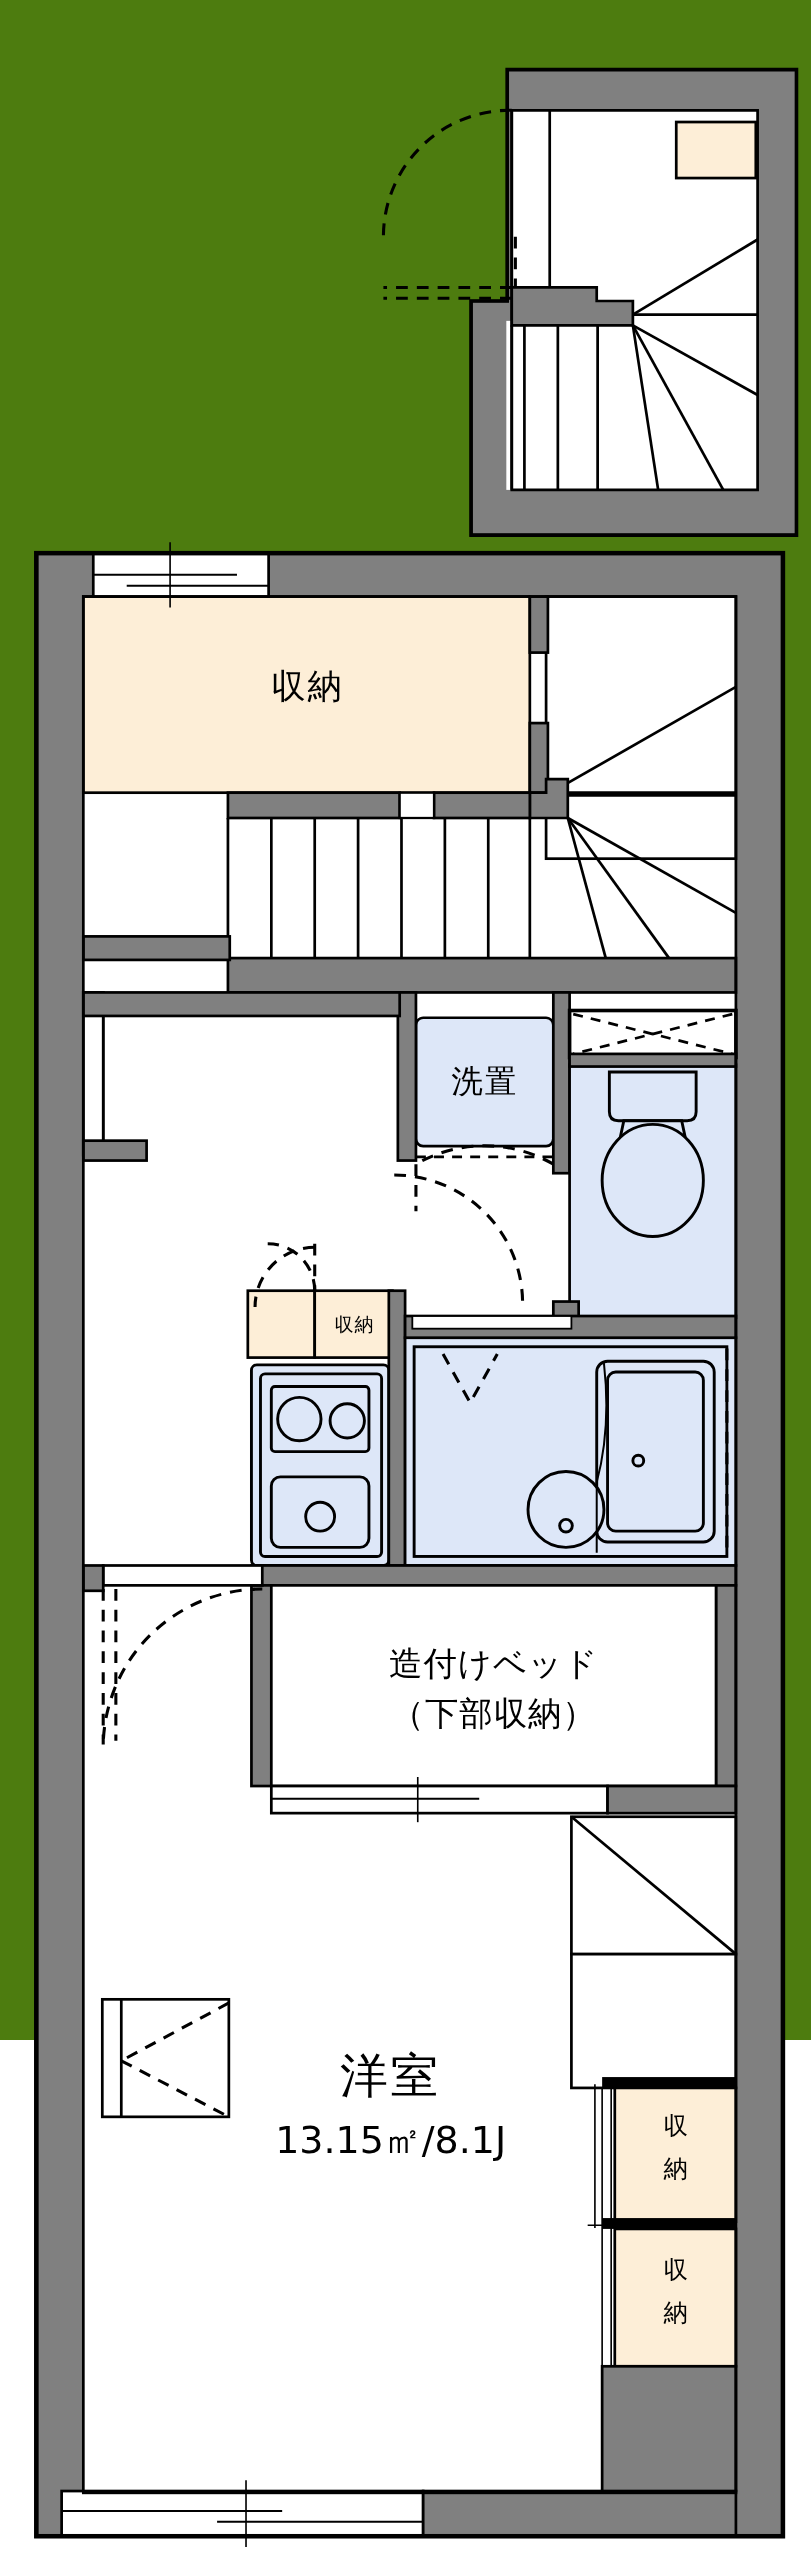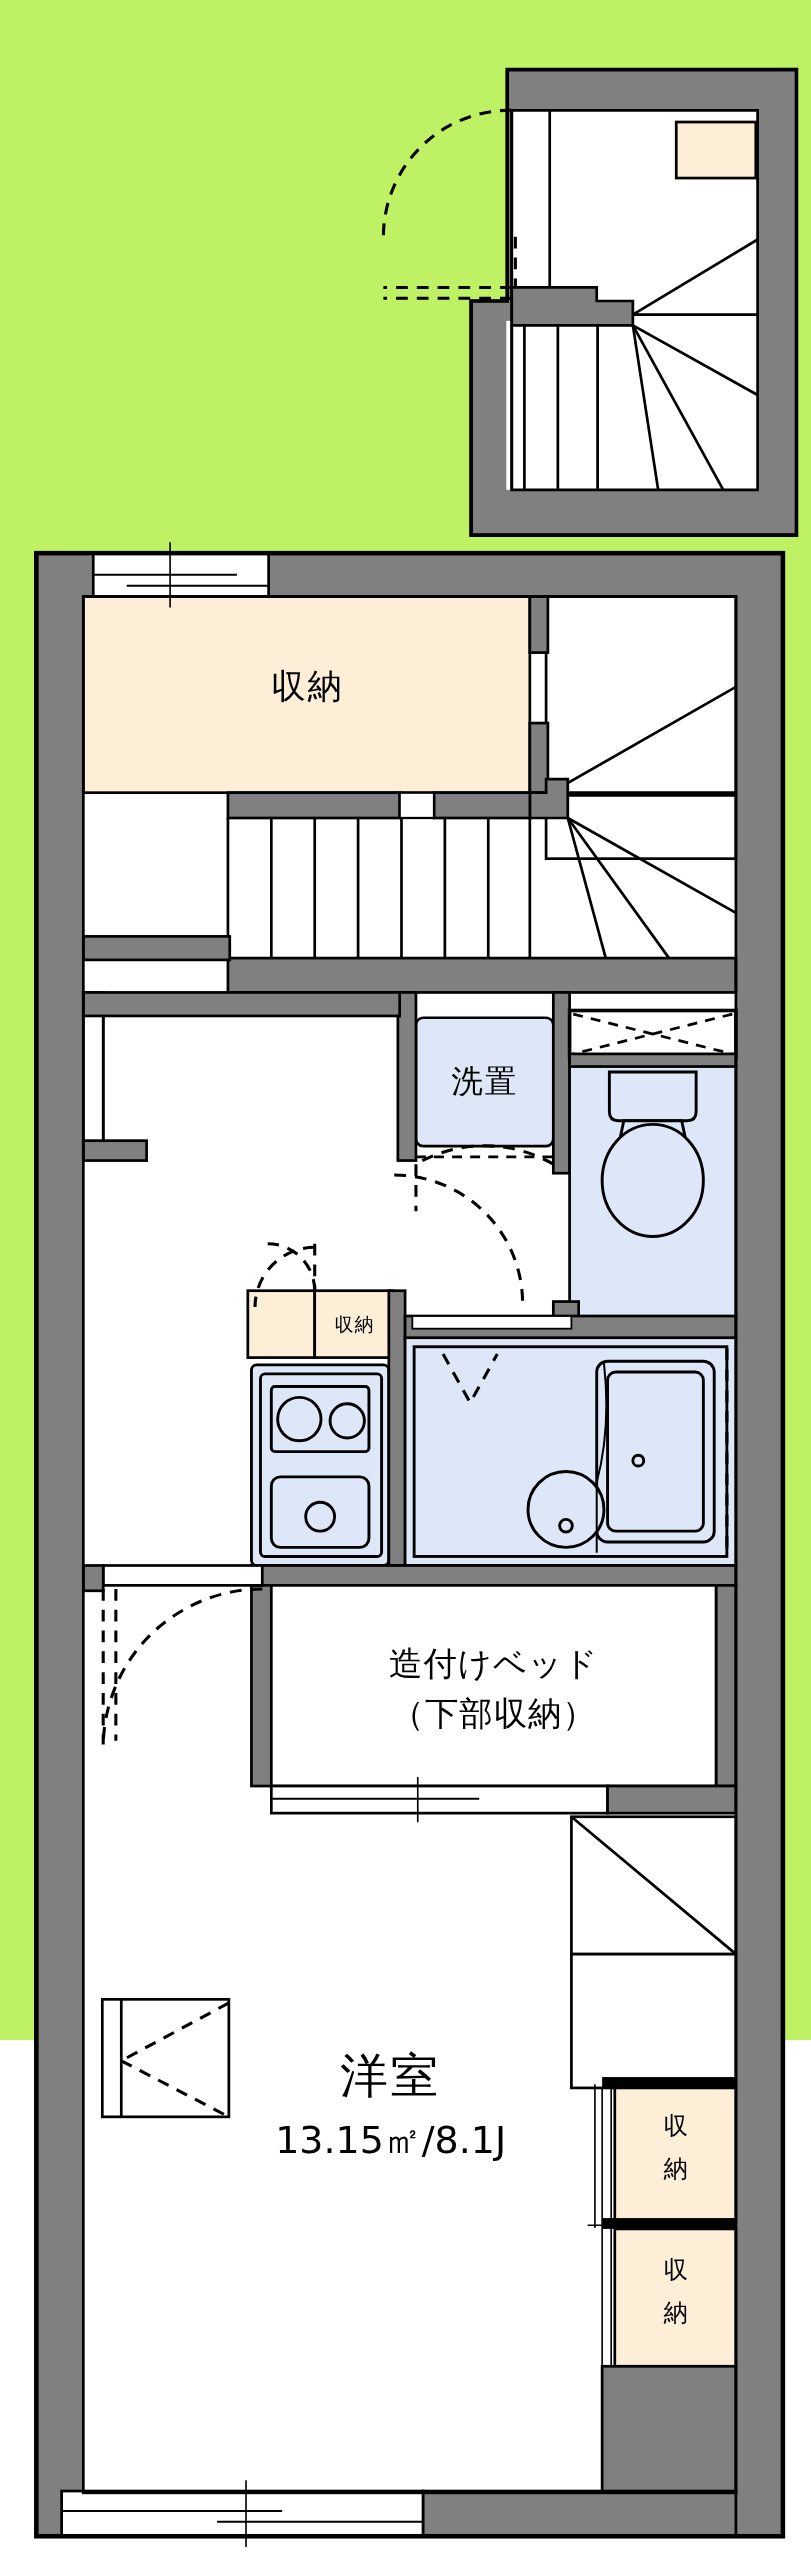--- a/index.html
+++ b/index.html
@@ -11,21 +11,21 @@
   body {
     width: 812px;
     height: 2576px;
     font-family: "DejaVu Sans", "Liberation Sans", sans-serif;
     overflow: hidden;
   }
   #floorplan-root {
     position: relative;
     width: 812px;
     height: 2040px;
-    background: #bef264;
+    background: #4d7c0f;
   }
   svg.plan {
     display: block;
     width: 812px;
     height: 2576px;
   }
   
   .wall-thick   { fill: #808080; stroke: #000000; stroke-width: 4; }
   .wall-thin    { fill: #808080; stroke: #000000; stroke-width: 3; }
   .wall-solid   { fill: #000000; stroke: none; }

